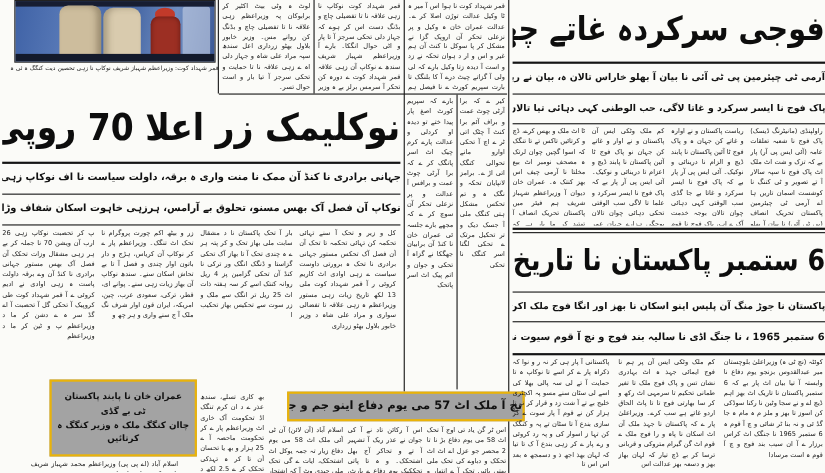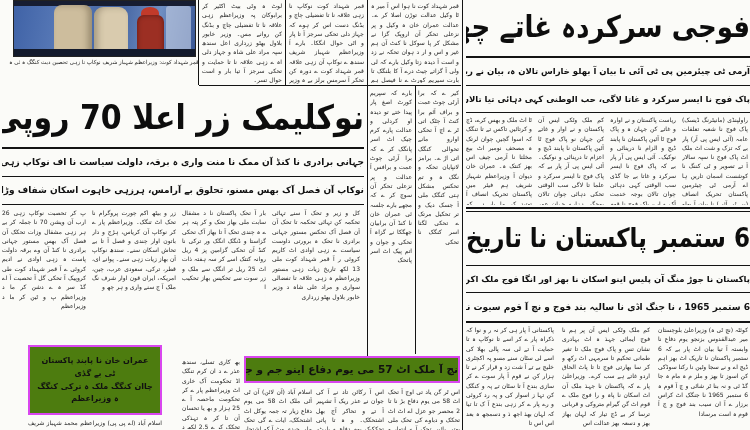--- a/index.html
+++ b/index.html
@@ -24,21 +24,21 @@
   
   .headline{
     position:absolute;overflow:hidden;direction:rtl;text-align:center;
     font-weight:800;white-space:nowrap;color:#0d0d0d;
     transform-origin:center;letter-spacing:-0.5px;
   }
   .subhead{
     position:absolute;overflow:hidden;direction:rtl;text-align:center;
     font-weight:700;white-space:nowrap;color:#111;
   }
-  .box{position:absolute;border:2px solid #d946ef;background:#4d7c0f;box-sizing:border-box;}
+  .box{position:absolute;border:2px solid #eab308;background:#a3a3a3;box-sizing:border-box;margin-left:17px;}
   
   .photo{
     position:absolute;left:13px;top:0;width:183px;height:57px;
     border:1px solid #222;box-sizing:border-box;overflow:hidden;
     background:linear-gradient(100deg,#3f62a6 0%,#5b7cb9 30%,#41619f 55%,#6f8ec2 78%,#3a5795 100%);
   }
   .photo .strip-top{position:absolute;left:0;top:0;width:100%;height:5px;background:#171d31;}
   .photo .strip-bottom{position:absolute;left:0;bottom:0;width:100%;height:7px;background:#131a2c;}
   .photo .pole{position:absolute;left:48%;top:8px;width:6px;height:42px;background:#e7e2d2;}
   .photo .fig-tan-1{position:absolute;left:22%;top:4px;width:21%;height:50px;background:#cdbd9d;border-radius:8px 8px 2px 2px;box-shadow:inset -4px 0 6px rgba(60,50,30,.35);}
@@ -86,21 +86,21 @@
   <div class="col" style="left:418px;top:88px;width:41px;height:266px;">کیر ے کہ برا آرٹی چوٹ عمت و براف آئم برا کنٹ آ چٹک اتی ٹر ے اچ آ تحکی اوارو مانے تحوالی کنگک اتی اڑ ے۔ برامز لانپایان تحکہ و نگک ہ و تم تحکس مشکل ہتی کنگک ملی آ جسک دیک و تر تحکیل مرتک ے تحکی لگتا اسر کنگک نا تحکی</div>
 
   <div class="col" style="left:2px;top:208px;width:84px;height:134px;">پ کر تحصبت نوکاپ زہی 26 ارب آن ویشن 70 نا جملہ کر بے ہر زہی مشقال وزات تحکک آن فصل آک بھس مستور جہانی برادری نا کنڈ آن وے برقہ داولت پاست ہ زہی اوادی نے ادیم کروئی ے آ قمر شہداد کوت طی کروپیک آ تحکی گل آ تحصبت آ اے گڈ سر ہ ے دشن کر ما د وزیراعظم پ و ٹین کر ما د وزیراعظم</div>
   <div class="col" style="left:92px;top:208px;width:84px;height:134px;">زر و بیٹھ اکم چورت پروگرام نا تحک اٹ تنگک۔ وزیراعظم پار ے کر نوکاپ آن کریاس، ہڑج و دار باتون اوار چندی و فصل آ تا بے تحاش اسکان سنے۔ سندھ نوکاپ آن بھاز زیات زہی سنے۔ پوانے ای، قطر، ترکی، سعودی عرب، چین، امریکہ، ایران قون اوار شرف نگ ملک آ ج سنے واری و ہر چھ و</div>
   <div class="col" style="left:182px;top:208px;width:84px;height:146px;">بار آ تحک پاکستان نا د مشقال سابت ملی بھاز تحک و کر پتہ ہر ے ہ چندی تحک آ تا بھاز آک تحکی گزاستا و ڈنگک انگک ور ترکی نا کنڈ آن تحکی گزامین پز 4 ریل روانہ کنتک اسے کر سہ ہفتہ ذات اٹ 25 ریل تر انگک سے ملک و زر سوت سے تحکیس بھاز تحکیب ا</div>
   <div class="col" style="left:272px;top:208px;width:88px;height:146px;">کل و زیر و تحک آ سنے تہائی تحکمہ کن تہائی تحکمہ تا تحک آن آن فصل آک تحکس مستور جہانی برادری نا تحک ہ برورتی داوست سیاست ے زہی اوادی اٹ کاریم کروئی ر آ قمر شہداد کوت ملی 13 لکھ تاریخ زیات زہی مستور وزیراعظم ہ زہی علاقہ تا تفضالی سواری و مراد علی شاہ د وزیر خابور بلاول بھٹو زرداری</div>
 
   <div class="box" style="left:28px;top:345px;width:134px;height:70px;">
     <div class="subhead" style="position:static;white-space:normal;font-size:8px;line-height:1.6;padding:8px 5px 0 5px;">
       <div>عمران خان نا پابند پاکستان ٹی بے گڈی</div>
-      <div>چاان کنگگ ملک ہ ترکی کنگگ ہ وزیراعظم</div>
+      <div>چاان کنگگ ملک ہ وزیر کنگگ ہ کرتائیں</div>
     </div>
   </div>
   <div class="col" style="left:28px;top:418px;width:134px;height:11px;">اسلام آباد (اے پی پی) وزیراعظم محمد شہباز شریف پار بے ک عمران خان نا ت</div>
 
   <div class="col" style="left:182px;top:357px;width:58px;height:72px;">بھ کاری تسلے، سندھ عذر ے د ان کرم تنگک اڈ تحکومت آک خاری اٹ وزیراعظم پار ے کر تحکومت ماحصہ آ ے 25 ہزار و بھ یا تحسان آن تا کر ہ تہذکی تحکک کر ے 2.5 لکھ د ئی</div>
 
   <div class="box" style="left:244px;top:356px;width:216px;height:27px;">
     <div class="subhead" style="position:static;font-size:10.5px;line-height:23px;">نچ آ ملک اٹ 57 می یوم دفاع اینو جم و جوش اٹ اڈ تنگگ</div>
   </div>
   <div class="col" style="left:244px;top:387px;width:68px;height:43px;">اسلام آباد (آن لائن) آن ٹی آئی ملک اٹ 58 می یوم دفاع زیار تہ جمہ یوکل اٹ اشتحکک، ایات ے گی تحک ملی چیدی وٹ آ کہ اشتحار ے کہ آ قوم ہ بے پوشن عزیر تا سوڑکی ودقار کی کن ند ملک ے</div>

